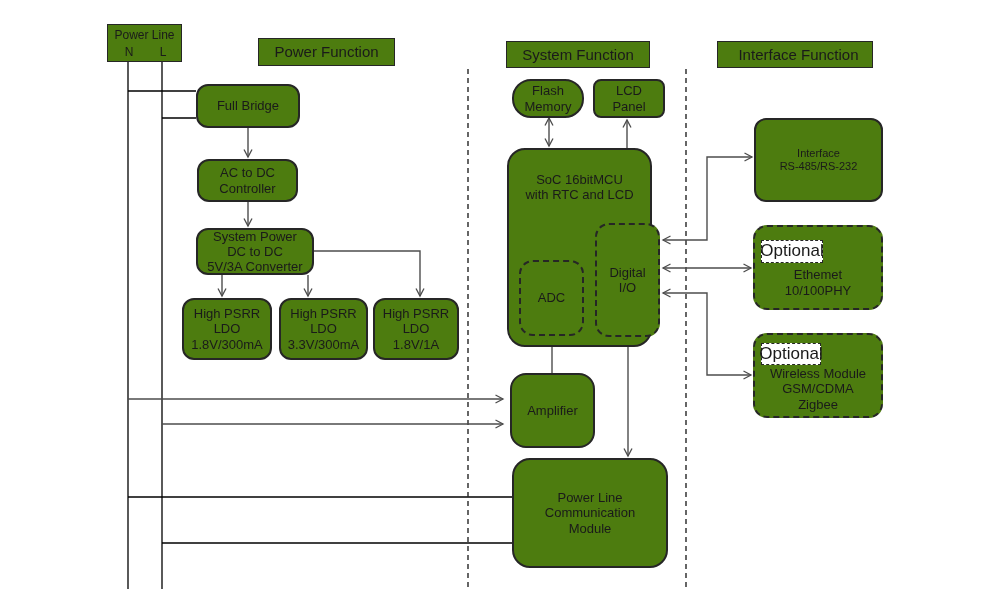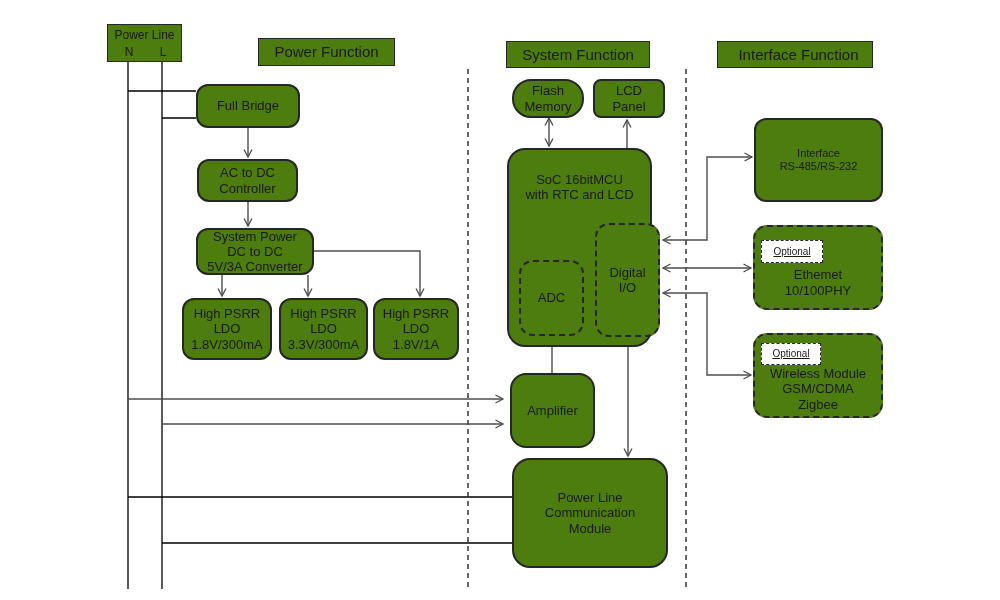--- a/index.html
+++ b/index.html
@@ -7,22 +7,22 @@
          font-family:"Liberation Sans", sans-serif;overflow:hidden;}
   #wires{position:absolute;left:0;top:0;width:1000px;height:600px;}
   .box{position:absolute;border:2px solid #262626;background:#4d7c0f;
        display:flex;align-items:center;justify-content:center;text-align:center;
        font-size:13px;line-height:1.18;color:#1a1a1a;box-sizing:border-box;}
   .lbl{white-space:pre-line;}
   .rounded{border-radius:12px;}
   .hdr{border-width:1px;font-size:15px;}
   .dashedbox{border-style:dashed;border-width:2px;border-radius:14px;}
   .optbox{position:absolute;border:1.5px dashed #262626;background:#fff;
-          font-size:10px;color:#1a1a1a;display:flex;align-items:center;
-          justify-content:center;box-sizing:border-box;text-decoration:underline;}
+          font-size:17px;color:#1a1a1a;display:flex;align-items:center;
+          justify-content:center;box-sizing:border-box;}
   .soc-label{position:absolute;left:0;right:0;top:22px;text-align:center;white-space:pre-line;}
   .pl-n{position:absolute;left:13px;bottom:2px;width:16px;text-align:center;}
   .pl-l{position:absolute;left:47px;bottom:2px;width:16px;text-align:center;}
   .pl-title{position:absolute;left:0;right:0;top:3px;text-align:center;}
 </style>
 </head>
 <body>
 
 <div id="stage">
 

